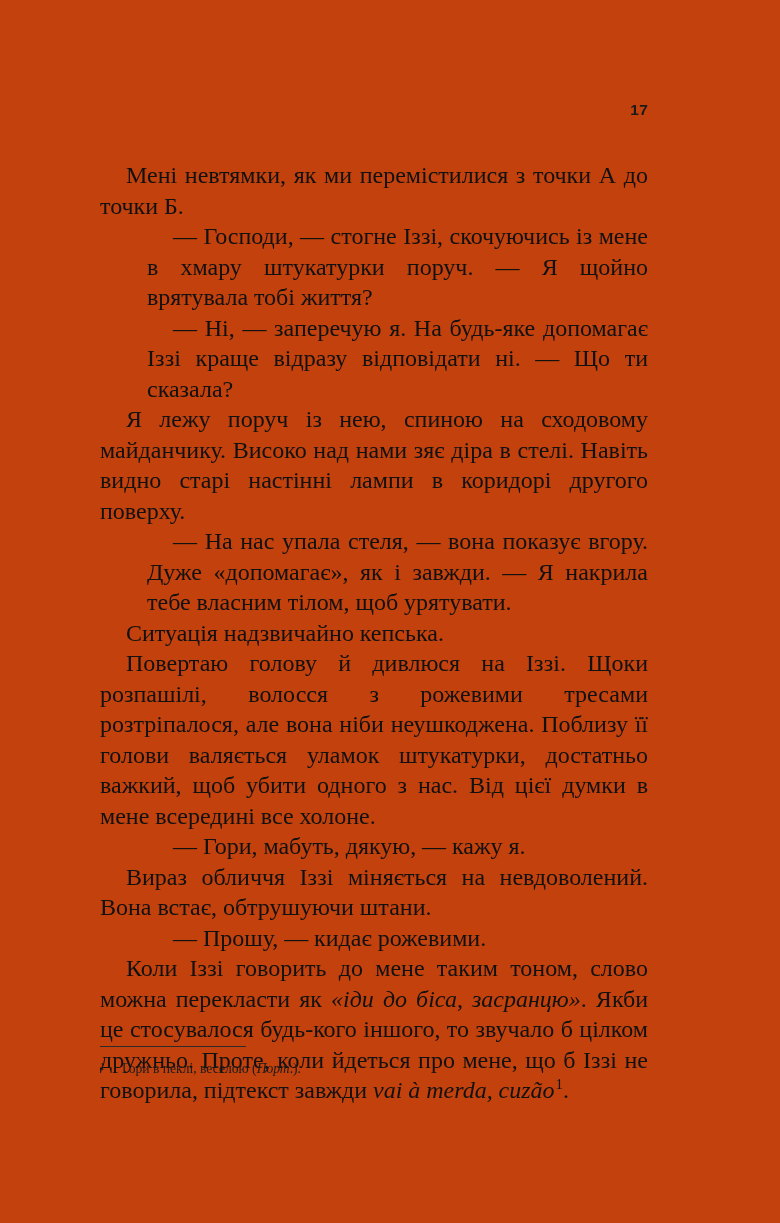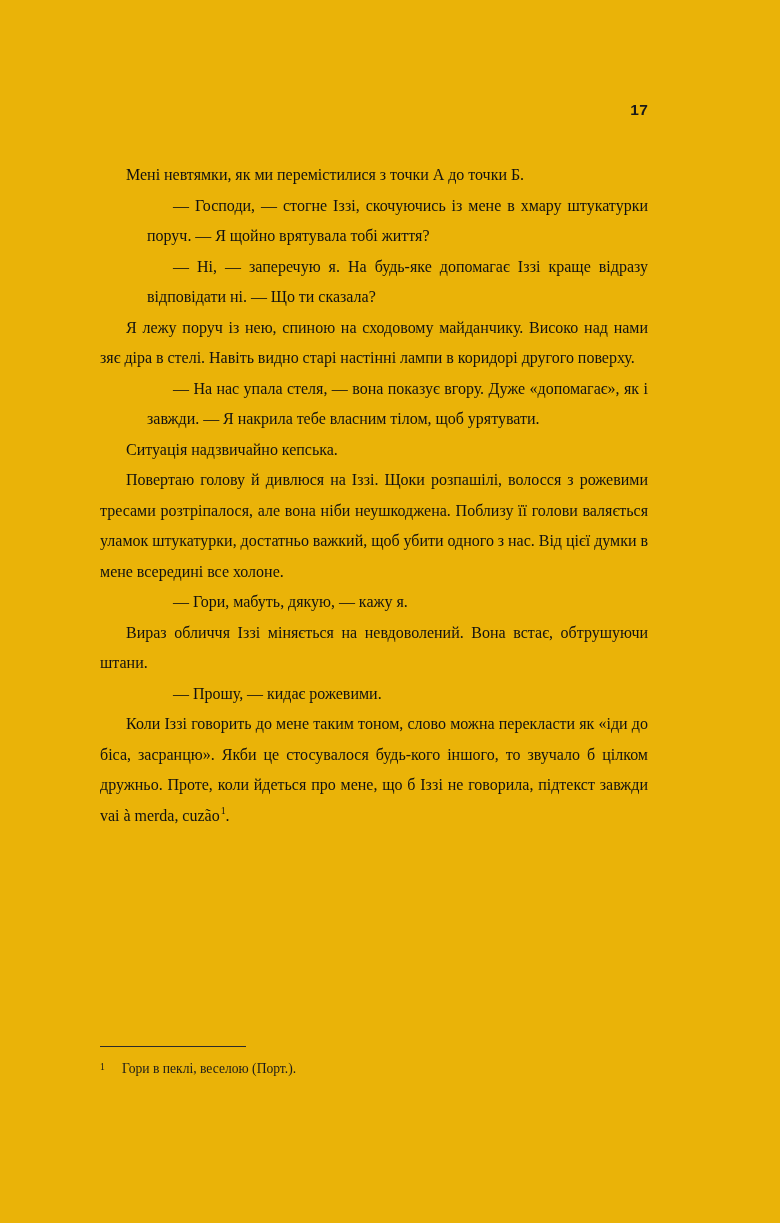--- a/index.html
+++ b/index.html
@@ -16,21 +16,21 @@
     color: #111111;
     overflow: hidden;
   }
 
   .page {
     position: absolute;
     left: 0;
     top: 0;
     width: 780px;
     height: 1223px;
-    background: #eab308;
+    background: #c2410c;
   }
 
   
   .folio-area {
     position: absolute;
     left: 100px;
     top: 100px;
     width: 548px;
     height: 28px;
   }
@@ -47,36 +47,37 @@
   
   .textblock {
     position: absolute;
     left: 100px;
     top: 160px;
     width: 548px;
   }
 
   p.para {
     margin: 0;
-    font-size: 16px;
+    font-size: 24px;
     line-height: 30.5px;
     text-align: justify;
     text-indent: 26px;
     color: #111111;
     -webkit-font-smoothing: antialiased;
     hyphens: manual;
     word-spacing: -0.1px;
   }
 
   p.para.dialogue {
     text-indent: 26px;
     margin-left: 47px;
   }
 
   .it {
+    font-style: italic;
   }
 
   sup.fnref {
     font-size: 0.62em;
     vertical-align: super;
     line-height: 0;
     padding-left: 1px;
   }
 
   

